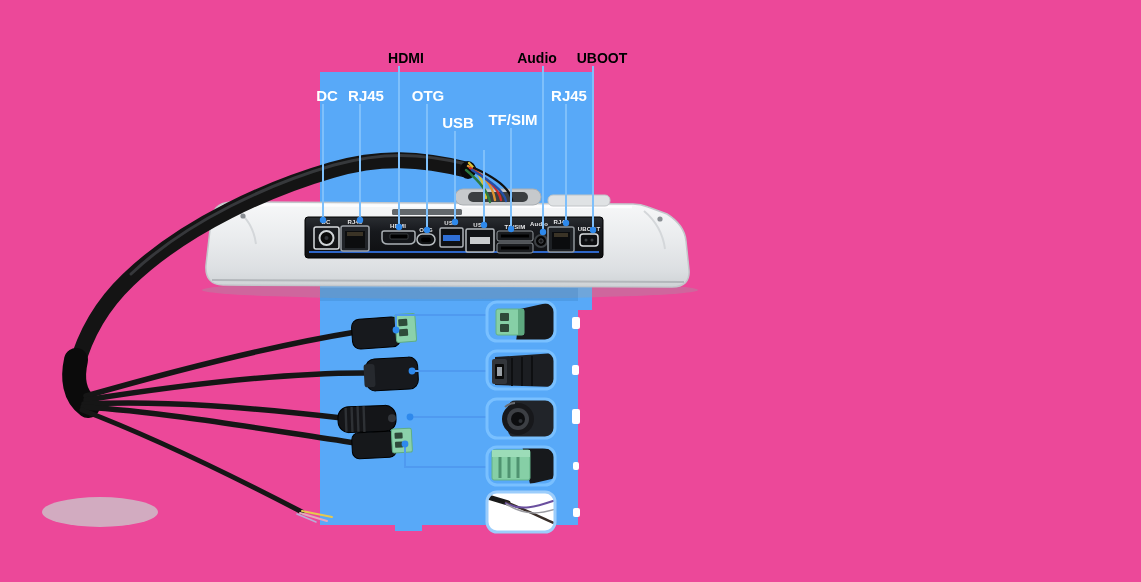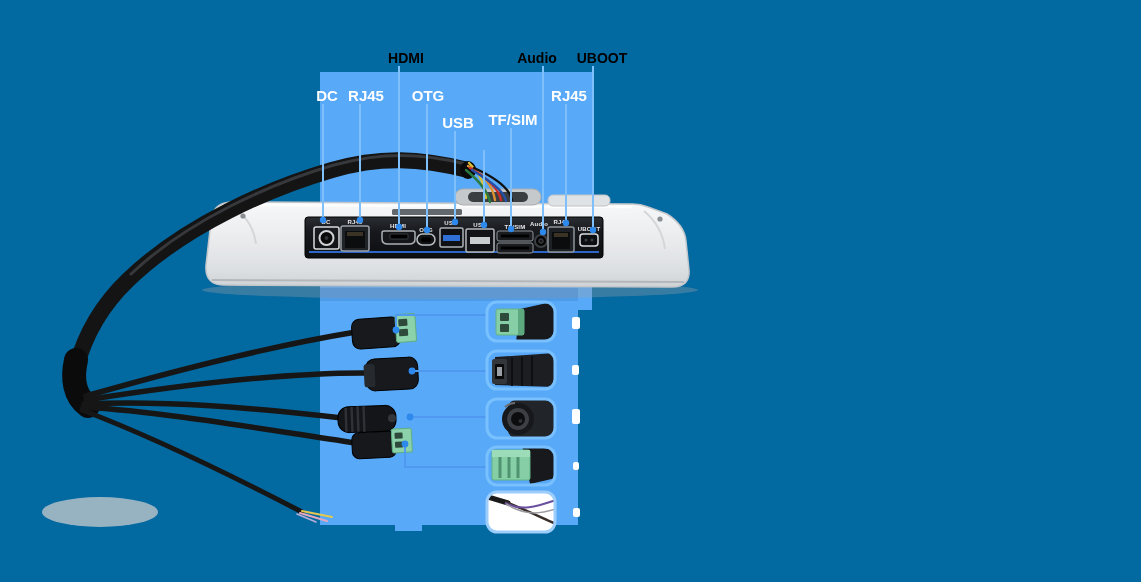--- a/index.html
+++ b/index.html
@@ -1,16 +1,16 @@
 <!DOCTYPE html>
 <html><head>
 <meta charset="utf-8">
 <style>
   html,body{margin:0;padding:0;background:#ffffff;}
-  .stage{position:relative;width:1141px;height:582px;background:#0369a1;overflow:hidden;
+  .stage{position:relative;width:1141px;height:582px;background:#ec4899;overflow:hidden;
          font-family:"Liberation Sans",sans-serif;}
   svg{position:absolute;left:0;top:0;}
   text{font-family:"Liberation Sans",sans-serif;}
   .lbl-white{font-size:15px;font-weight:bold;fill:#ffffff;}
   .lbl-black{font-size:14px;font-weight:bold;fill:#000000;}
   .lbl-port{font-size:6px;font-weight:bold;fill:#e9eaec;letter-spacing:.2px;}
 </style>
 </head>
 <body>
 

